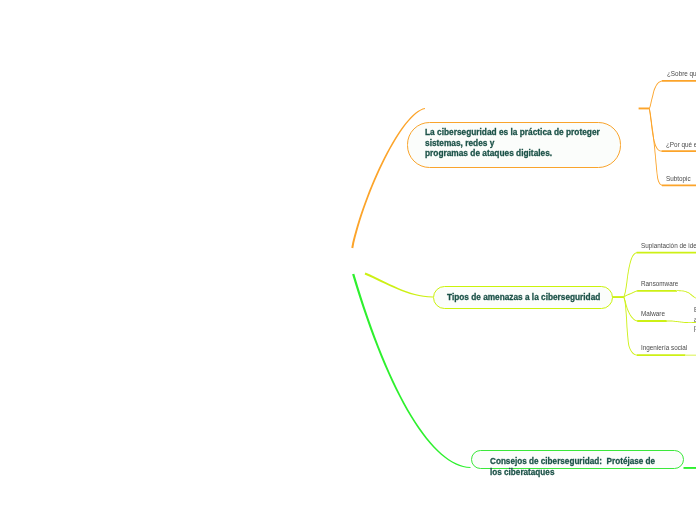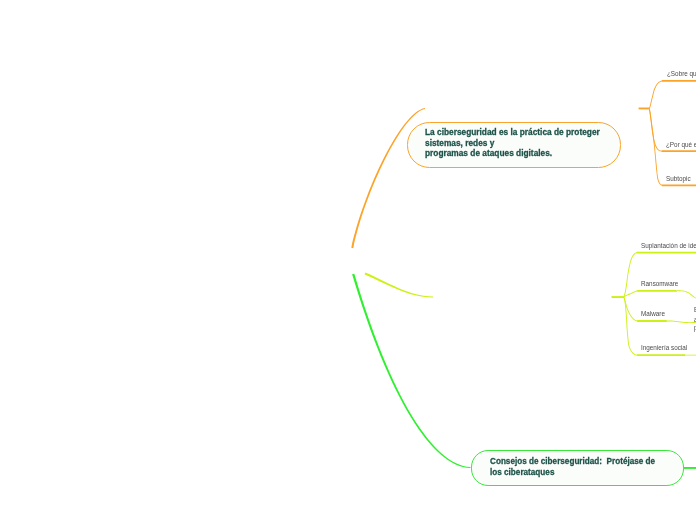--- a/index.html
+++ b/index.html
@@ -25,21 +25,21 @@
   #node-def .txt{left:17px;top:4px;font-size:8.6px;line-height:10.6px;color:#1c5248;
     transform:scaleX(0.968);-webkit-text-stroke:0.28px #1c5248;}
 
   
   #node-amenazas{left:432.9px;top:286px;width:180.3px;height:23px;border-width:1.2px;
     border-color:#cbf30c;border-radius:11.5px;}
   #node-amenazas .txt{left:13.5px;top:5px;font-size:8.6px;line-height:10.6px;color:#1c5248;
     transform:scaleX(0.962);-webkit-text-stroke:0.28px #1c5248;}
 
   
-  #node-consejos{left:470.9px;top:450.1px;width:213.3px;height:36px;border-width:1.2px;
+  #node-consejos{left:470.9px;top:450.1px;width:213.3px;height:19px;border-width:1.2px;
     border-color:#3ae83a;border-radius:17.1px;padding:0;}
   #node-consejos .txt{left:18.5px;top:5.3px;font-size:8.8px;line-height:10.7px;color:#1c5248;
     transform:scaleX(0.928);-webkit-text-stroke:0.28px #1c5248;}
 
   .subtopic{position:absolute;white-space:nowrap;font-size:6.9px;color:#4a4a4a;
             transform-origin:0 0;transform:scaleX(0.92);line-height:7px;}
 </style>
 </head>
 <body>
 
@@ -67,20 +67,23 @@
     <path d="M683.5,467.0 H696 V468.9 H683.5 Z" fill="#2ef02e" stroke="none"></path>
   </svg>
 
 
   <div class="node" id="node-def">
     <span class="txt">La ciberseguridad es la práctica de proteger
 sistemas, redes y
 programas de ataques digitales.</span>
   </div>
 
+  <div class="node" id="node-amenazas">
+    <span class="txt">Tipos de amenazas a la ciberseguridad</span>
+  </div>
 
   <div class="node" id="node-consejos">
     <span class="txt">Consejos de ciberseguridad:  Protéjase de
 los ciberataques</span>
   </div>
 
   <span class="subtopic" style="left:666.5px;top:70.1px">¿Sobre qué</span>
   <span class="subtopic" style="left:666.3px;top:141.2px">¿Por qué e</span>
   <span class="subtopic" style="left:665.9px;top:175.1px">Subtopic</span>
 

